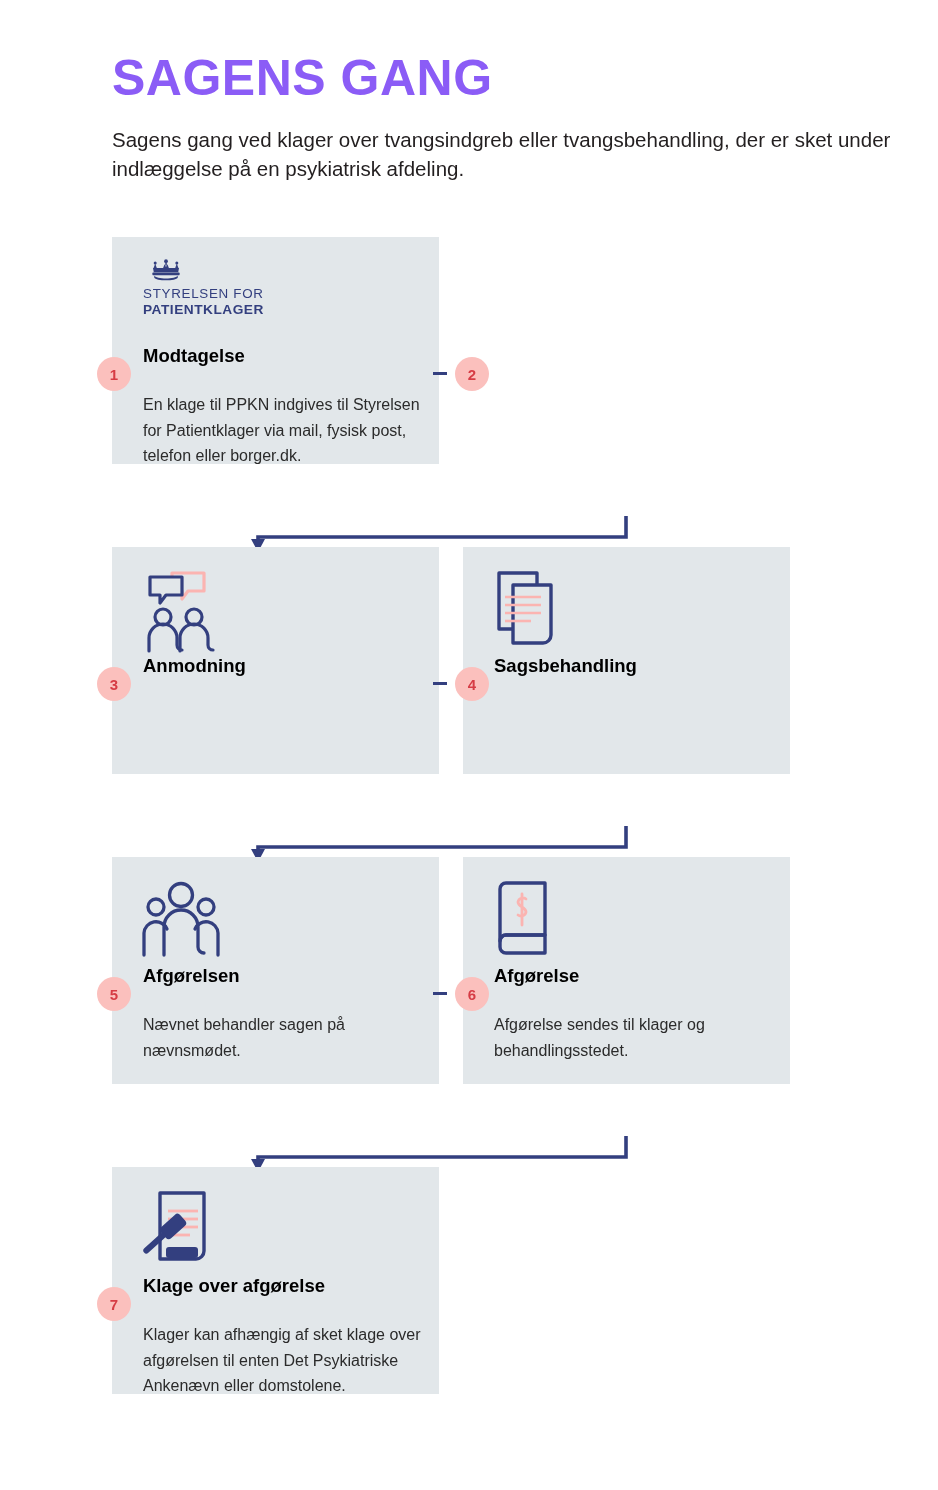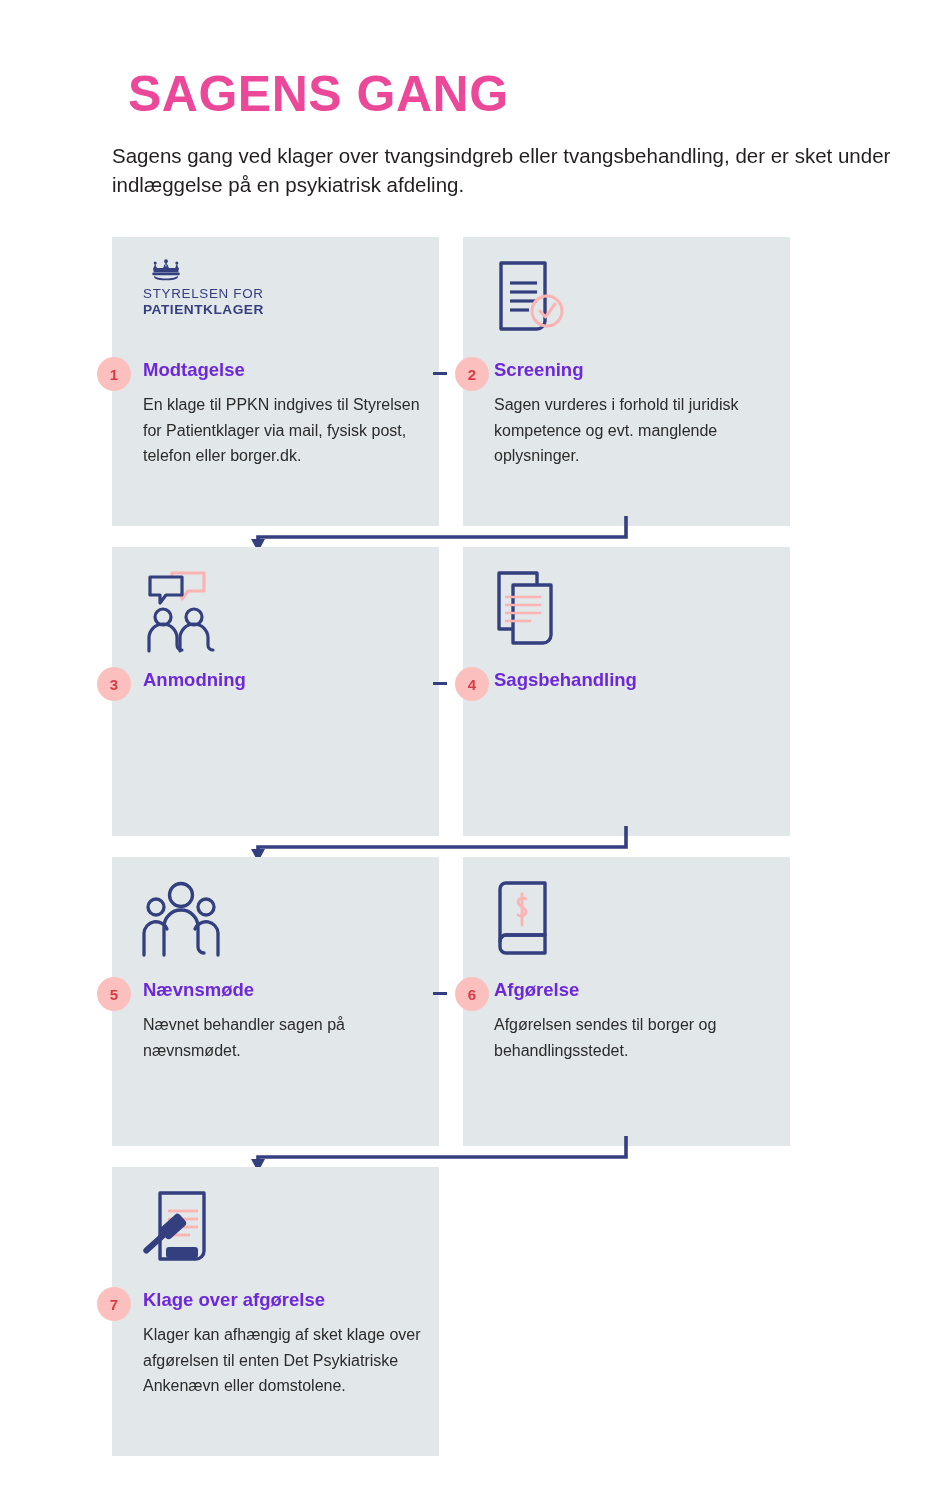--- a/index.html
+++ b/index.html
@@ -18,24 +18,24 @@
   
   .header {
     position: absolute;
     left: 112px;
     top: 52px;
     width: 800px;
   }
   .title {
     font-size: 50px;
     font-weight: bold;
-    color: #ec4899;
+    color: #8b5cf6;
     letter-spacing: 0.5px;
     line-height: 1.05;
-    margin: 16px;
+    margin: 0;
     white-space: nowrap;
   }
   .subtitle {
     margin: 20px 0 0 0;
     font-size: 20.5px;
     font-weight: normal;
     color: #231f20;
     line-height: 1.42;
     max-width: 790px;
   }
@@ -50,43 +50,43 @@
   .row {
     position: relative;
     height: 310px;
   }
   .row:last-child { height: 300px; }
 
   .card {
     position: absolute;
     top: 0;
     width: 327px;
-    height: 289px;
+    height: 227px;
     background: #e2e7ea;
     box-sizing: border-box;
   }
   .card.left  { left: 112px; }
   .card.right { left: 463px; }
 
   .card-icon {
     position: absolute;
     left: 30px;
     top: 22px;
     width: 90px;
     height: 85px;
   }
   .card-icon svg { display: block; }
 
   .card-title {
     position: absolute;
     left: 31px;
-    top: 122px;
+    top: 108px;
     font-size: 18.5px;
     font-weight: bold;
-    color: #6d28d9;
+    color: #000000;
     white-space: nowrap;
   }
   .card-body {
     position: absolute;
     left: 31px;
     top: 155px;
     width: 278px;
     font-size: 16px;
     color: #2b2b2b;
     line-height: 1.6;
@@ -185,35 +185,20 @@
         <div class="logo-line1">STYRELSEN FOR</div>
         <div class="logo-line2">PATIENTKLAGER</div>
       </div>
       <div class="card-title">Modtagelse</div>
       <div class="card-body">En klage til PPKN indgives til Styrelsen for Patientklager via mail, fysisk post, telefon eller borger.dk.</div>
     </div>
 
     <div class="badge b-left">1</div>
     <div class="dash"></div>
 
-    <div class="card right">
-      <div class="card-icon">
-        <svg width="78" height="82" viewBox="0 0 78 82">
-          <path d="M8 4 H52 V62 a8 8 0 0 1 -8 8 H8 Z" fill="none" stroke="#333f7f" stroke-width="3.4" stroke-linejoin="round"></path>
-          <line x1="17" y1="24" x2="44" y2="24" stroke="#333f7f" stroke-width="3.2"></line>
-          <line x1="17" y1="33" x2="44" y2="33" stroke="#333f7f" stroke-width="3.2"></line>
-          <line x1="17" y1="42" x2="44" y2="42" stroke="#333f7f" stroke-width="3.2"></line>
-          <line x1="17" y1="51" x2="36" y2="51" stroke="#333f7f" stroke-width="3.2"></line>
-          <circle cx="54" cy="52" r="15" fill="none" stroke="#fbb4b1" stroke-width="3"></circle>
-          <polyline points="47,52 52.5,58 62,45" fill="none" stroke="#fbb4b1" stroke-width="3" stroke-linecap="round" stroke-linejoin="round"></polyline>
-        </svg>
-      </div>
-      <div class="card-title">Screening</div>
-      <div class="card-body">Sagen vurderes i forhold til juridisk kompetence og evt. manglende oplysninger.</div>
-    </div>
 
     <div class="badge b-right">2</div>
 
     <div class="connector">
       <svg width="938" height="42" viewBox="0 0 938 42">
         <polyline points="626,6 626,27 258,27 258,34" fill="none" stroke="#333f7f" stroke-width="3.6"></polyline>
         <polygon points="258,42 251,29 265,29" fill="#333f7f"></polygon>
       </svg>
     </div>
   </div>
@@ -267,37 +252,37 @@
       <div class="card-icon">
         <svg width="90" height="80" viewBox="0 0 90 80">
           <circle cx="39" cy="16" r="11.5" fill="none" stroke="#333f7f" stroke-width="3.3"></circle>
           <circle cx="14" cy="28" r="8" fill="none" stroke="#333f7f" stroke-width="3.3"></circle>
           <circle cx="64" cy="28" r="8" fill="none" stroke="#333f7f" stroke-width="3.3"></circle>
           <path d="M22 76 V48 a17 17 0 0 1 34 0 V68 a6 6 0 0 0 6 6" fill="none" stroke="#333f7f" stroke-width="3.3" stroke-linecap="round"></path>
           <path d="M2 76 V54 a12 12 0 0 1 23 -4" fill="none" stroke="#333f7f" stroke-width="3.3" stroke-linecap="round"></path>
           <path d="M53 50 a12 12 0 0 1 23 4 V76" fill="none" stroke="#333f7f" stroke-width="3.3" stroke-linecap="round"></path>
         </svg>
       </div>
-      <div class="card-title">Nævnsmøde</div>
+      <div class="card-title">Afgørelsen</div>
       <div class="card-body">Nævnet behandler sagen på nævnsmødet.</div>
     </div>
 
     <div class="badge b-left">5</div>
     <div class="dash"></div>
 
     <div class="card right">
       <div class="card-icon">
         <svg width="70" height="82" viewBox="0 0 70 82">
           <path d="M7 10 a6 6 0 0 1 6 -6 H52 V56 H13 a6 6 0 0 0 -6 6 Z" fill="none" stroke="#333f7f" stroke-width="3.4" stroke-linejoin="round"></path>
           <path d="M7 62 a6 6 0 0 1 6 -6 H52 V74 H13 a6 6 0 0 1 -6 -6 Z" fill="none" stroke="#333f7f" stroke-width="3.4" stroke-linejoin="round"></path>
           <path d="M33 20 a5 5 0 0 0 -8 3 c0 5 8 5 8 10 a5 5 0 0 1 -8 3 M29 15 V46" fill="none" stroke="#fbb4b1" stroke-width="2.8" stroke-linecap="round"></path>
         </svg>
       </div>
       <div class="card-title">Afgørelse</div>
-      <div class="card-body">Afgørelsen sendes til borger og behandlingsstedet.</div>
+      <div class="card-body">Afgørelse sendes til klager og behandlingsstedet.</div>
     </div>
 
     <div class="badge b-right">6</div>
 
     <div class="connector">
       <svg width="938" height="42" viewBox="0 0 938 42">
         <polyline points="626,6 626,27 258,27 258,34" fill="none" stroke="#333f7f" stroke-width="3.6"></polyline>
         <polygon points="258,42 251,29 265,29" fill="#333f7f"></polygon>
       </svg>
     </div>

